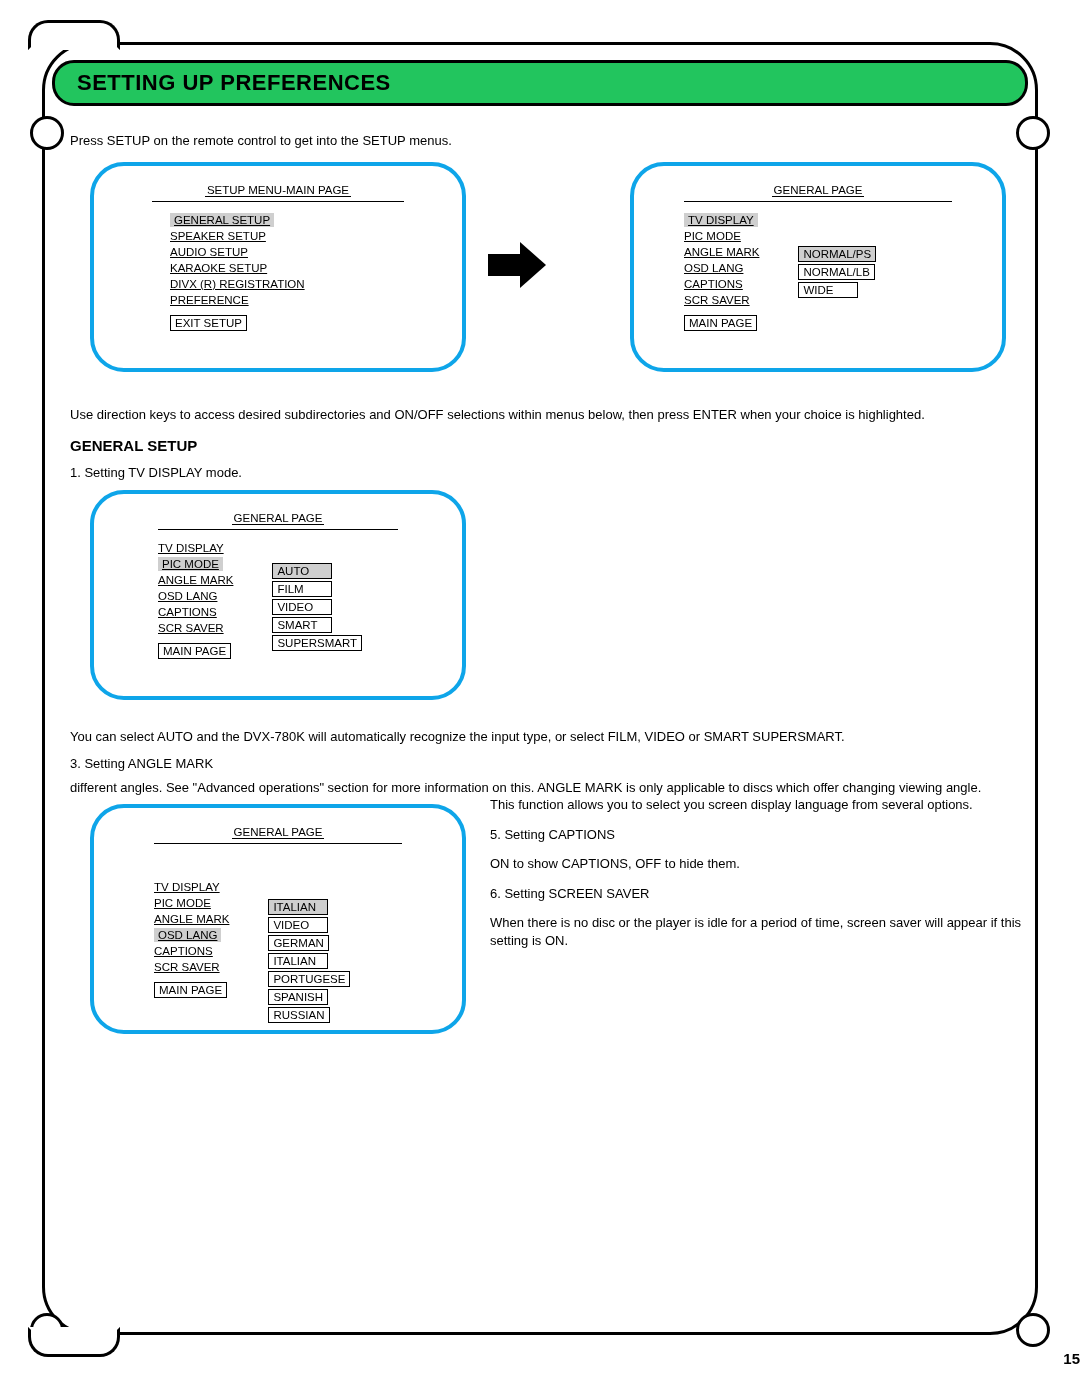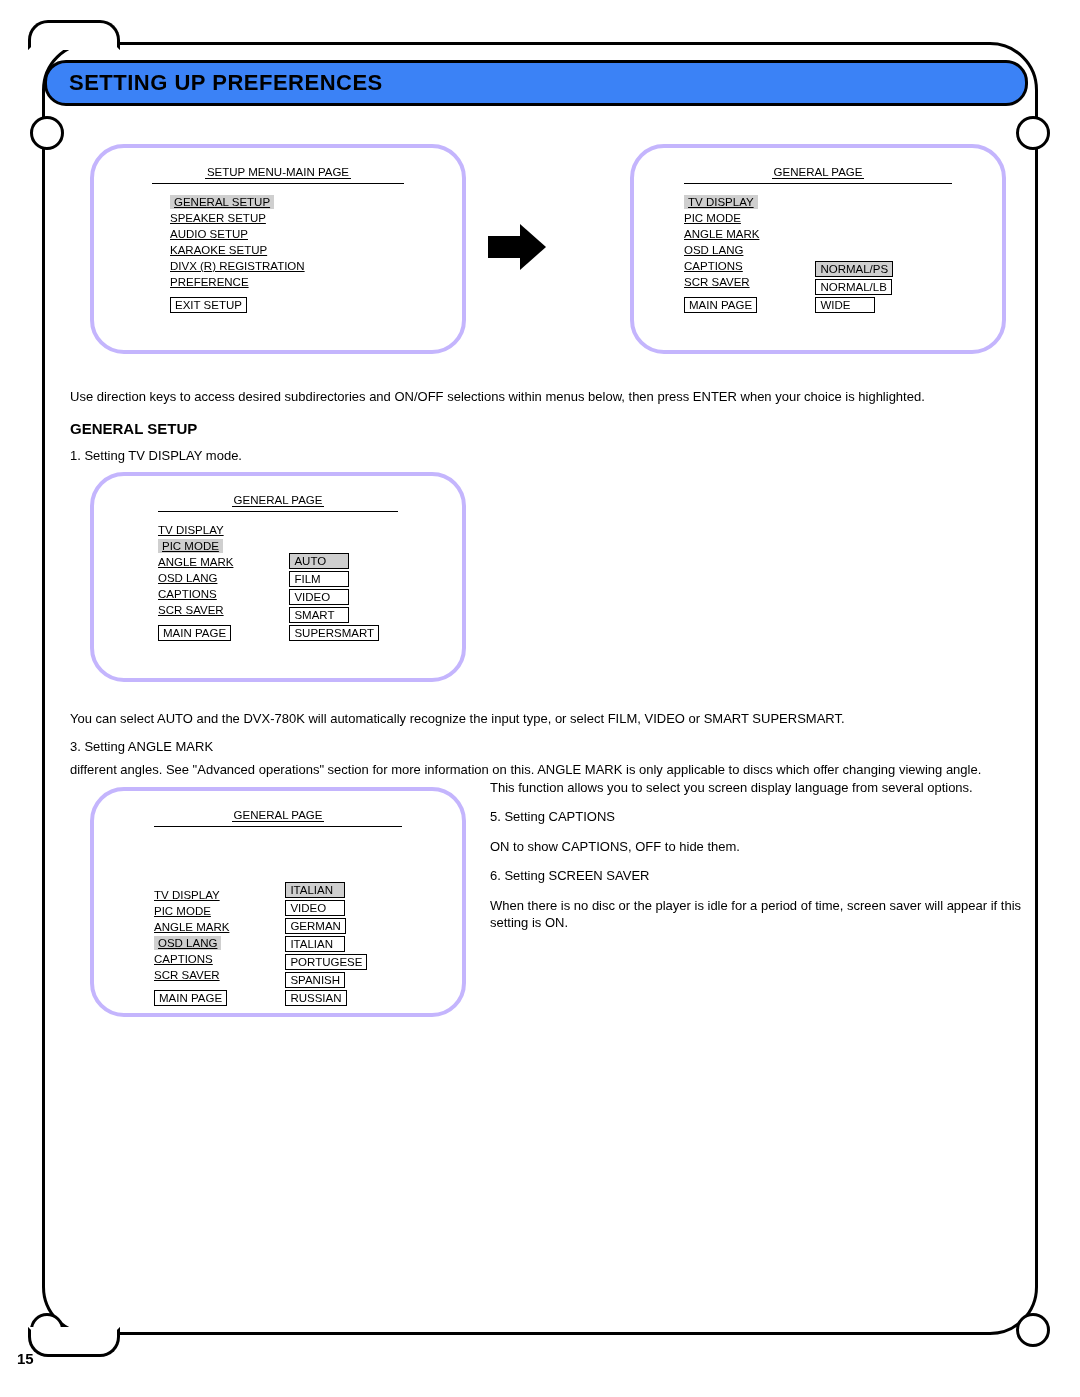--- a/index.html
+++ b/index.html
@@ -38,41 +38,41 @@
     background: #fff;
     z-index: 5;
   }
   .hole { position: absolute; width: 34px; height: 34px; border: 3px solid #000; border-radius: 50%; background: #fff; z-index: 4; }
   .hole.tl { top: 116px; left: 30px; }
   .hole.bl { bottom: 50px; left: 30px; }
   .hole.tr { top: 116px; right: 30px; }
   .hole.br { bottom: 50px; right: 30px; }
   .header-bar {
     position: absolute;
-    top: 60px; left: 44px; right: 52px;
+    top: 60px; left: 52px; right: 52px;
     height: 46px;
-    background: #3b82f6;
+    background: #22c55e;
     border: 3px solid #000;
     border-radius: 22px;
     display: flex;
     align-items: center;
     padding-left: 22px;
     z-index: 6;
   }
   .header-bar h1 { font-family: Arial Black, Arial, sans-serif; font-weight: 900; font-size: 22px; letter-spacing: 0.5px; }
   .content {
     position: absolute;
     top: 132px; left: 70px; right: 54px; bottom: 90px;
   }
   .content p { margin-bottom: 6px; line-height: 1.35; }
   .section-head { font-family: Arial Black, Arial, sans-serif; font-weight: 900; font-size: 15px; margin-top: 14px; margin-bottom: 2px; }
   .row1 { position: relative; height: 230px; margin-top: 12px; margin-bottom: 14px; }
   .panel {
     position: absolute;
-    border: 4px solid #c4b5fd;
+    border: 4px solid #0ea5e9;
     border-radius: 34px;
     background: #fff;
     padding: 18px 22px 39px 22px;
   }
   .panel.a { left: 20px; top: 0; width: 376px; height: 210px; }
   .panel.b { right: 20px; top: 0; width: 376px; height: 210px; }
   .arrow {
     position: absolute; top: 80px; left: 418px; width: 60px; height: 46px;
   }
   .arrow::before { content:""; position:absolute; left:0; top:12px; width:34px; height:22px; background:#000; }
@@ -80,23 +80,23 @@
 
   .menu-block { font-size: 11.5px; }
   .menu-title { text-align: center; margin-bottom: 4px; }
   .menu-title .underline { display:inline-block; border-bottom:1px solid #000; padding: 0 2px; }
   .hr { border-top:1px solid #000; margin: 2px 0 10px 0; }
   .menu-list { margin-left: 18px; }
   .menu-item { display:inline-block; border:1px solid #000; padding:0 4px; margin:1px 0; line-height:14px; min-width: 60px; }
   .menu-item.hl { background:#cfcfcf; }
   .menu-item.u { border:none; text-decoration: underline; padding:0; }
   .menu-item.uhl { border:none; text-decoration: underline; padding:0 4px; background:#cfcfcf; }
-  .col-pair { display:flex; gap: 56px; align-items:flex-end; }
+  .col-pair { display:flex; gap: 39px; align-items:center; }
   .col-pair .menu-list { margin-left: 0; }
-  .footer { position: absolute; bottom: 30px; left: 17px; right: 0; text-align:left; font-weight:900; font-size:15px; }
+  .footer { position: absolute; bottom: 30px; left: 17px; right: 0; text-align:right; font-weight:900; font-size:15px; }
 
   .row2 { position: relative; height: 228px; margin-top: 8px; }
   .panel.c { left: 20px; top: 0; width: 376px; height: 210px; }
   .right-text { position:absolute; left: 420px; right: 0; top: 80px; }
   .row3 { position: relative; height: 260px; margin-top: 8px; }
   .panel.d { left: 20px; top: 0; width: 376px; height: 230px; }
   .right-col { position:absolute; left: 420px; right: 0; top: -8px; }
   .right-col p { margin-bottom: 12px; }
   .spacer { height: 6px; }
 </style>
@@ -109,20 +109,21 @@
 <div class="hole bl"></div>
 <div class="hole tr"></div>
 <div class="hole br"></div>
 <div class="page-frame"></div>
 
 <div class="header-bar">
   <h1>SETTING UP PREFERENCES</h1>
 </div>
 
 <div class="content">
+  <p>Press SETUP on the remote control to get into the SETUP menus.</p>
 
   <div class="row1">
     <div class="panel a">
       <div class="menu-block" style="margin: 0 36px;">
         <div class="menu-title"><span class="underline">SETUP MENU-MAIN PAGE</span></div>
         <div class="hr"></div>
         <div class="menu-list">
           <span class="menu-item uhl">GENERAL SETUP</span><br>
           <span class="menu-item u">SPEAKER SETUP</span><br>
           <span class="menu-item u">AUDIO SETUP</span><br>

